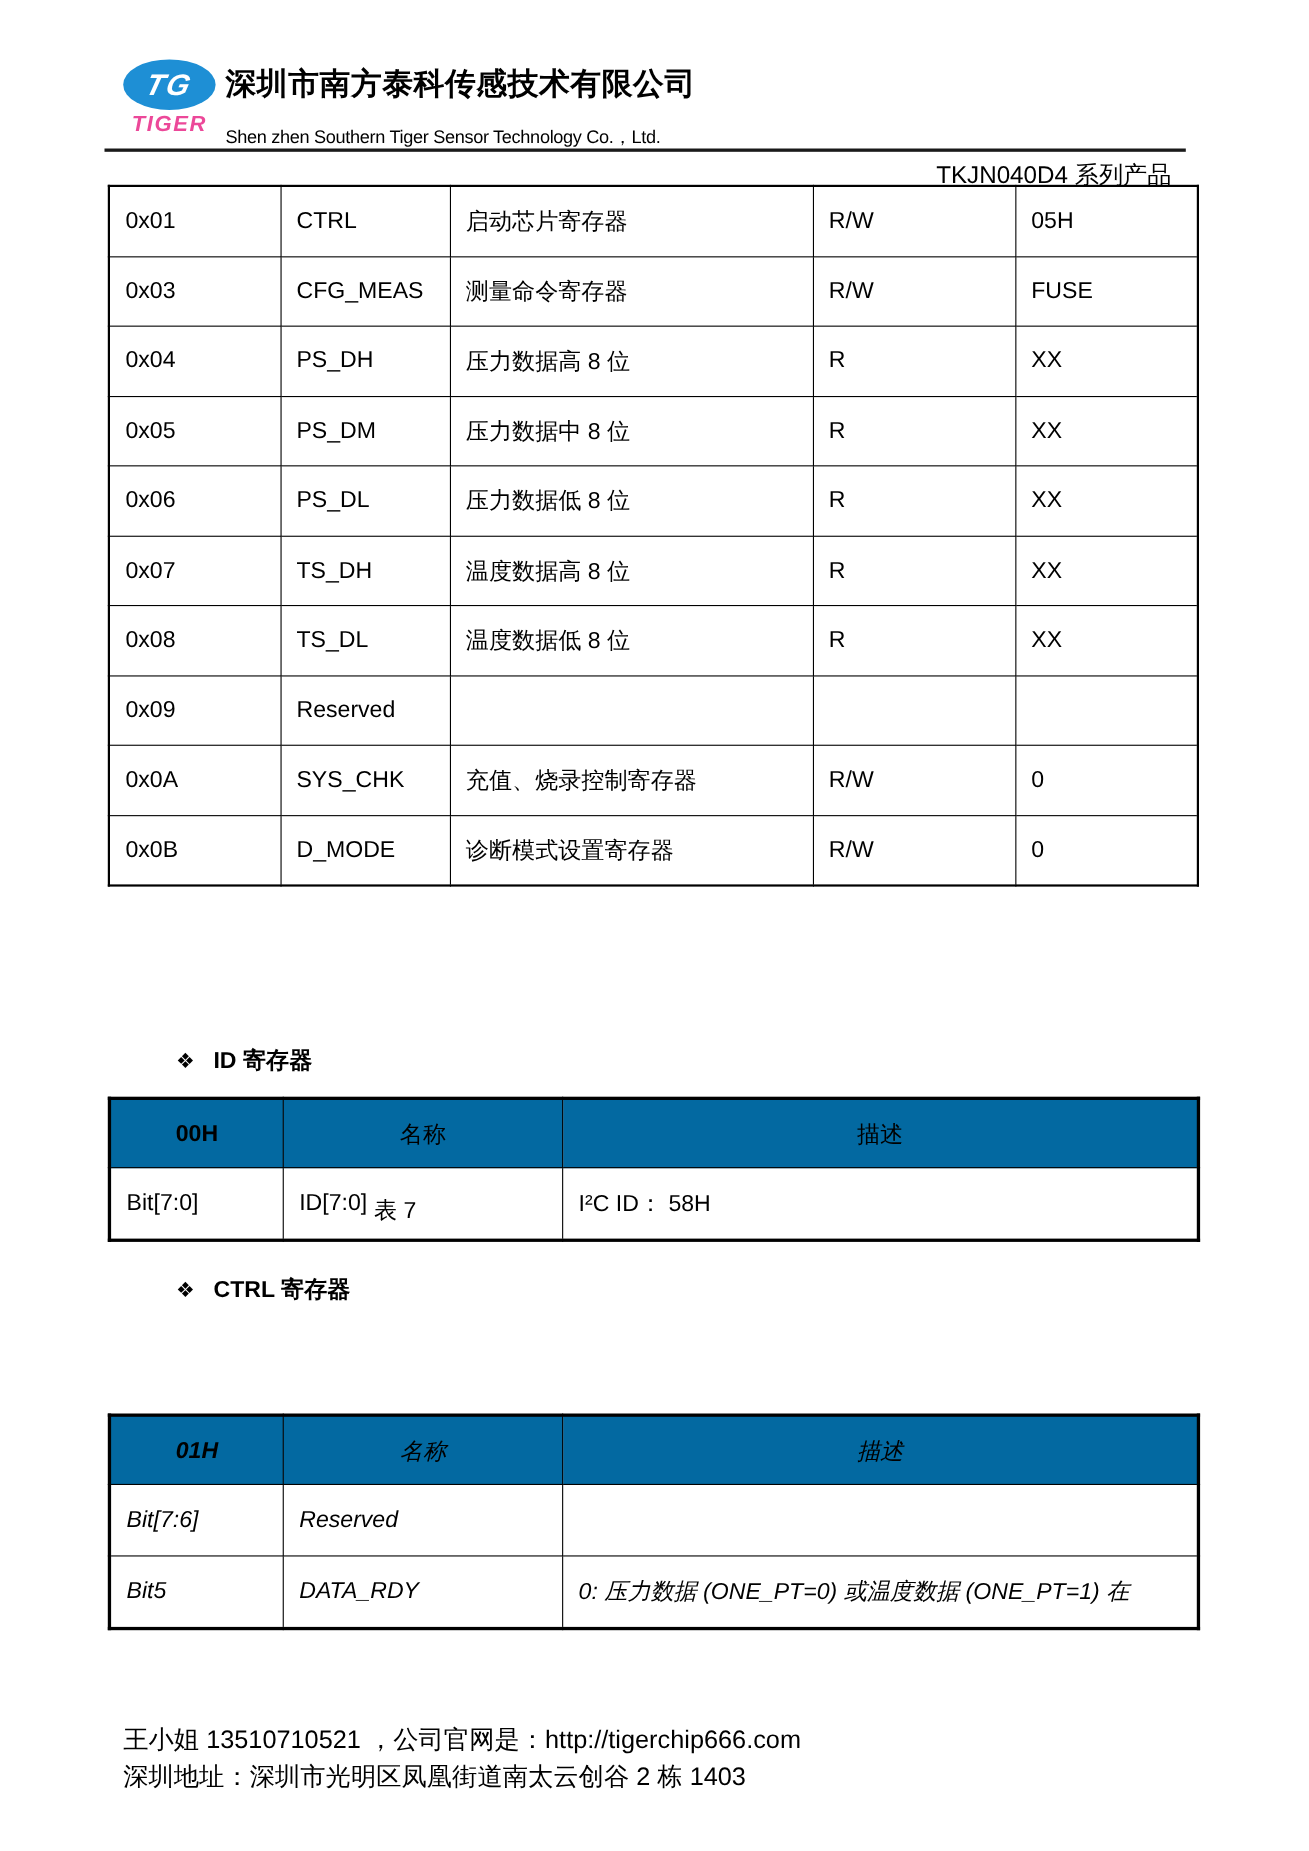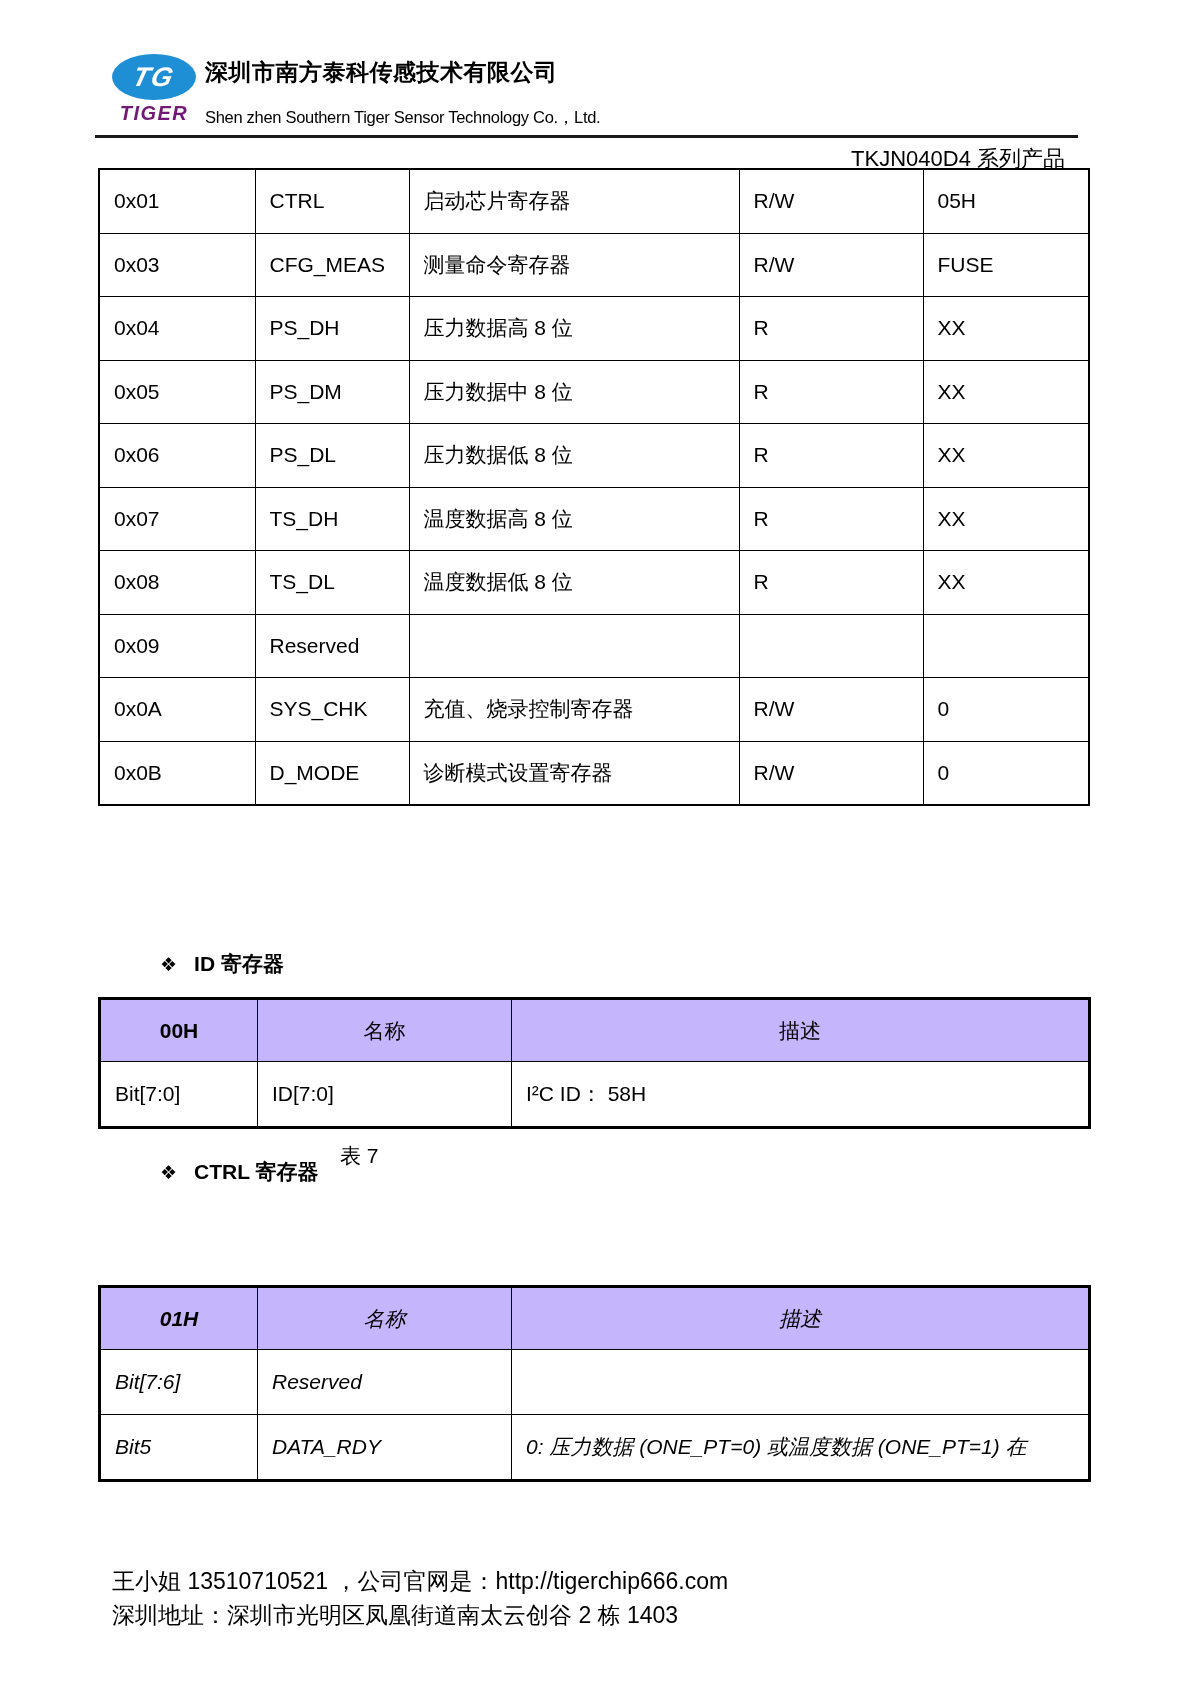--- a/index.html
+++ b/index.html
@@ -5,46 +5,46 @@
   html,body{margin:0;padding:0;background:#ffffff;}
   .page{position:relative;width:1190px;height:1683px;background:#ffffff;
         font-family:"Liberation Sans","DejaVu Sans",sans-serif;color:#000;overflow:hidden;}
 
   
   .logo{position:absolute;left:106px;top:54px;width:100px;}
   .logo-ellipse{width:84px;height:46px;background:#1e8fd5;border-radius:50%;
                 display:flex;align-items:center;justify-content:center;margin-left:6px;}
   .logo-tg{color:#ffffff;font-weight:bold;font-style:italic;font-size:27px;
            transform:skewX(-14deg);letter-spacing:2px;line-height:1;}
-  .logo-word{color:#701a75;font-weight:bold;font-style:italic;font-size:20px;
+  .logo-word{color:#ec4899;font-weight:bold;font-style:italic;font-size:20px;
              letter-spacing:1.5px;margin-top:2px;text-align:center;width:96px;}
   .company{position:absolute;left:205px;top:57px;}
-  .company-cn{font-size:23px;font-weight:bold;letter-spacing:0.5px;}
+  .company-cn{font-size:28px;font-weight:bold;letter-spacing:0.5px;}
   .company-en{font-size:16.5px;margin-top:19px;letter-spacing:-0.3px;}
   .product{position:absolute;right:125px;top:98px;font-size:22px;margin-top:46px;}
   .header-rule{position:absolute;left:95px;top:135px;width:983px;height:3px;background:#1a1a1a;}
 
   
   table{border-collapse:collapse;table-layout:fixed;}
   .reg-table{position:absolute;left:98px;top:168px;width:990px;font-size:21px;border:2px solid #000;}
   .reg-table td{border:1px solid #000;height:62.5px;padding:0 4px 0 14px;
                 vertical-align:middle;overflow:hidden;white-space:nowrap;margin-top:12px;}
 
   
   .section-heading{position:absolute;left:160px;font-size:21px;font-weight:bold;}
   .section-heading .bullet{font-size:19px;margin-right:17px;font-weight:normal;}
 
   
   .blue-table{position:absolute;left:98px;width:990px;font-size:21px;border:3px solid #000;}
-  .blue-table th{background:#c4b5fd;border:1.5px solid #000;height:59px;
+  .blue-table th{background:#0369a1;border:1.5px solid #000;height:59px;
                  text-align:center;font-weight:normal;vertical-align:middle;}
   .blue-table th.addr{font-weight:bold;}
   .blue-table td{border:1.5px solid #000;height:64px;padding:0 4px 0 14px;
                  vertical-align:middle;overflow:hidden;white-space:nowrap;}
-  .caption{position:absolute;left:340px;top:1142px;font-size:21px;}
+  .caption{position:absolute;left:340px;top:1086px;font-size:21px;}
 
   
   .footer{position:absolute;left:112px;top:1564px;font-size:23px;line-height:34px;}
 </style>
 </head>
 <body>
 
 <div class="page">
 
   <div class="logo">

